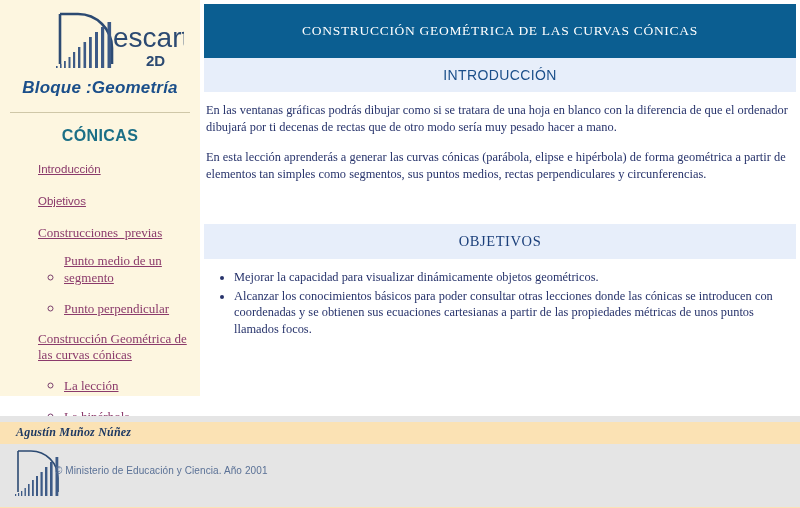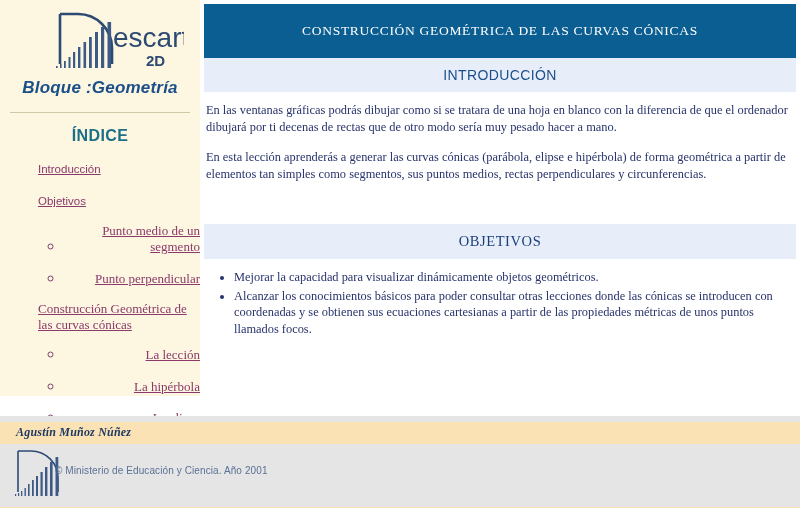--- a/index.html
+++ b/index.html
@@ -70,21 +70,21 @@
     display:inline-block;
   }
   .idx-link.sans{font-family:"Liberation Sans", sans-serif;font-size:11.5px;}
   .idx-link.serif{font-family:"Liberation Serif", serif;font-size:13px;}
   .sub-list{
     list-style:circle;
     margin:12px 0 0 0;
     padding:0 0 0 26px;
     color:#8b3a6b;
   }
-  .sub-list li{margin-bottom:13px;text-align:right;}
+  .sub-list li{margin-bottom:13px;}
   .sub-list li::marker{color:#7a3f6d;}
 
   
   .content{
     position:absolute;left:200px;top:0;width:600px;height:396px;
     background:#ffffff;
     box-sizing:border-box;
   }
   .title-bar{
     background:#0b5e91;
@@ -202,33 +202,34 @@
           <text x="97" y="41" font-family="Liberation Sans, sans-serif" font-size="28" fill="#2c4a72">escartes</text>
 
           <text x="130" y="60" font-family="Liberation Sans, sans-serif" font-size="15" font-weight="bold" fill="#2c4a72">2D</text>
         </svg>
       </div>
 
       <div class="bloque">Bloque :Geometría</div>
 
       <hr class="side-hr">
 
-      <h2 class="indice-title">ÍNDICE</h2>
+      <h2 class="indice-title">CÓNICAS</h2>
 
       <ul class="idx-list">
 
         <li>
           <a href="#" class="idx-link sans">Introducción</a>
         </li>
 
         <li>
           <a href="#" class="idx-link sans">Objetivos</a>
         </li>
 
         <li>
+          <a href="#" class="idx-link serif">Construcciones_previas</a>
           <ul class="sub-list">
             <li>
               <a href="#" class="idx-link serif">Punto medio de un segmento</a>
             </li>
             <li>
               <a href="#" class="idx-link serif">Punto perpendicular</a>
             </li>
           </ul>
         </li>
 

